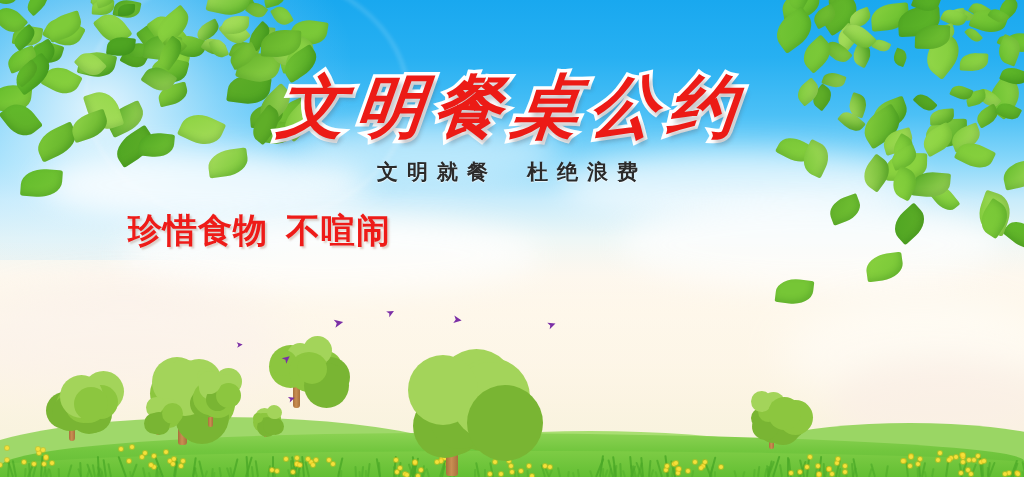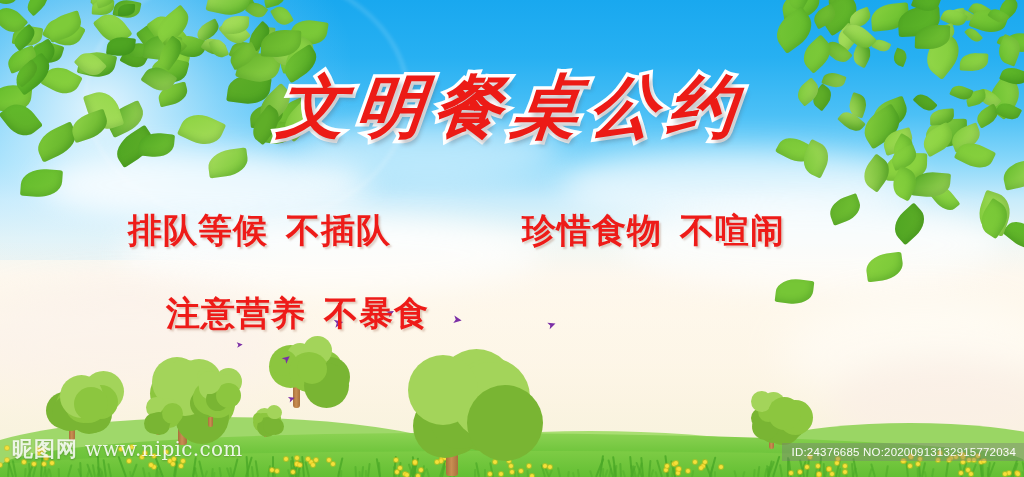--- a/index.html
+++ b/index.html
@@ -790,32 +790,22 @@
   <div class="bird" style="left:385px;top:306px;transform:rotate(-28deg) scale(.8);">➤</div>
   <div class="bird" style="left:452px;top:313px;transform:rotate(8deg) scale(.9);">➤</div>
   <div class="bird" style="left:546px;top:318px;transform:rotate(-20deg) scale(.85);">➤</div>
   <div class="bird" style="left:281px;top:352px;transform:rotate(-40deg) scale(.85);">➤</div>
   <div class="bird" style="left:286px;top:392px;transform:rotate(-18deg) scale(.7);">➤</div>
   <div class="bird" style="left:234px;top:338px;transform:rotate(-5deg) scale(.65);">➤</div>
 
   <div class="title-wrap">
     <span class="title">文明餐桌公约</span>
   </div>
+  <div class="subtitle">文明就餐　杜绝浪费</div>
 
   <div class="grid">
-    <div class="slogan col-left">
-      <span>排队等候</span><span class="gap"></span><span>不插队</span>
-    </div>
     <div class="slogan col-left">
       <span>珍惜食物</span><span class="gap"></span><span>不喧闹</span>
     </div>
-    <div class="slogan col-right">
-      <span>注意营养</span><span class="gap"></span><span>不暴食</span>
-    </div>
   </div>
 
-  <div class="wm-left">
-    <span class="wm-cn">昵图网</span>
-    <span class="wm-url">www.nipic.com</span>
-  </div>
-  <div class="wm-id">ID:24376685 NO:20200913132915772034</div>
 
 </div>
 
 </body></html>

